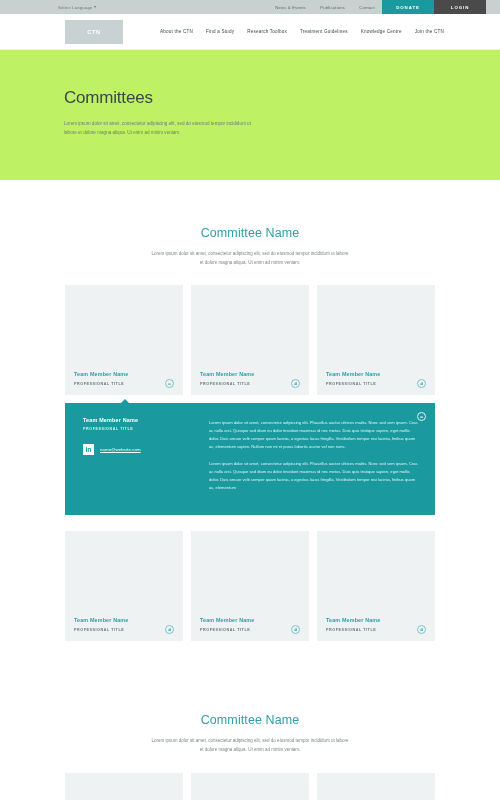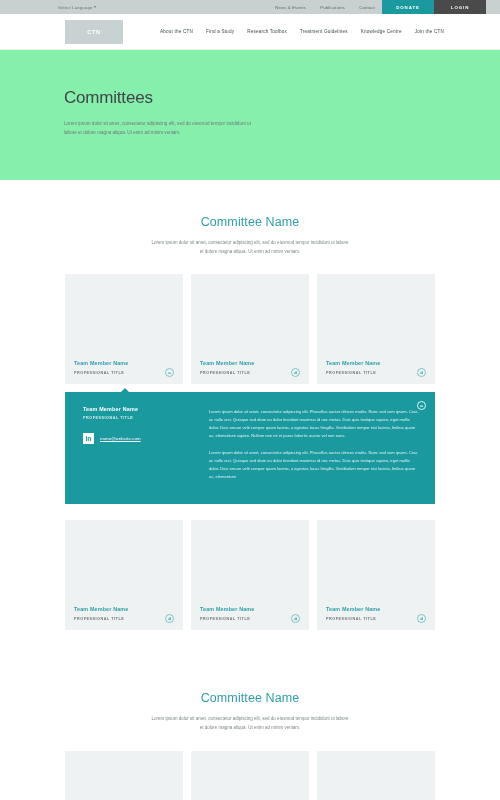--- a/index.html
+++ b/index.html
@@ -95,40 +95,40 @@
   }
   .nav-item {
     font-size: 4.6px;
     color: #3f4a4a;
     letter-spacing: 0.2px;
     white-space: nowrap;
   }
 
   
   .hero {
-    background: #86efac;
+    background: #bef264;
     padding: 38px 12px 42px 0;
   }
   .hero-inner { padding-left: 64px; max-width: 340px; }
   .hero-title {
     font-size: 17px;
     font-weight: normal;
     color: #3d4748;
     letter-spacing: -0.2px;
     margin-bottom: 11px;
   }
   .hero-text {
     font-size: 4.6px;
     line-height: 2.05;
     color: #707b7c;
     max-width: 190px;
   }
 
   
-  .section { padding-top: 35px; }
+  .section { padding-top: 46px; }
   .section-title {
     text-align: center;
     font-size: 12.5px;
     color: #2e9fa8;
     font-weight: normal;
     letter-spacing: 0.1px;
     margin-bottom: 10px;
   }
   .section-sub {
     text-align: center;

